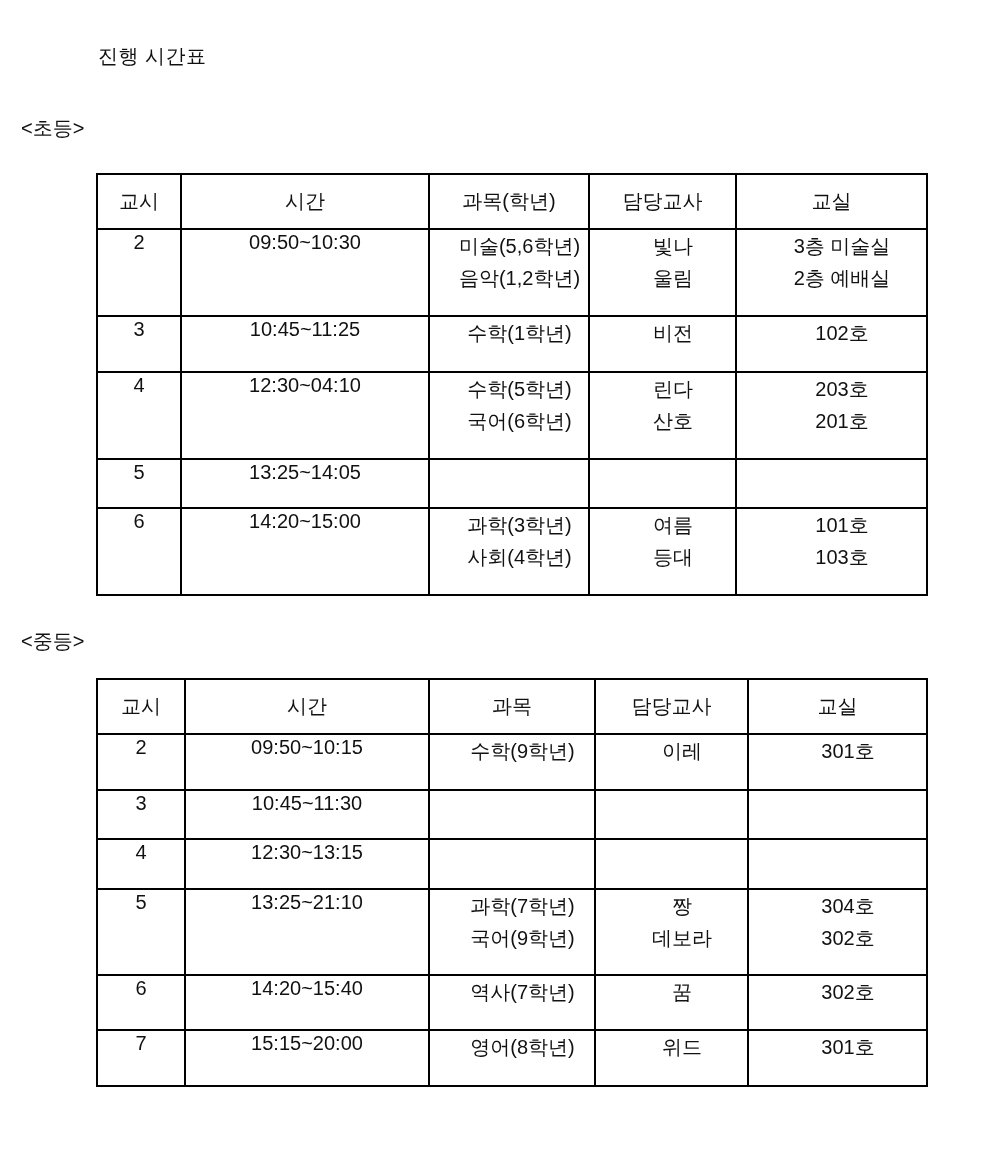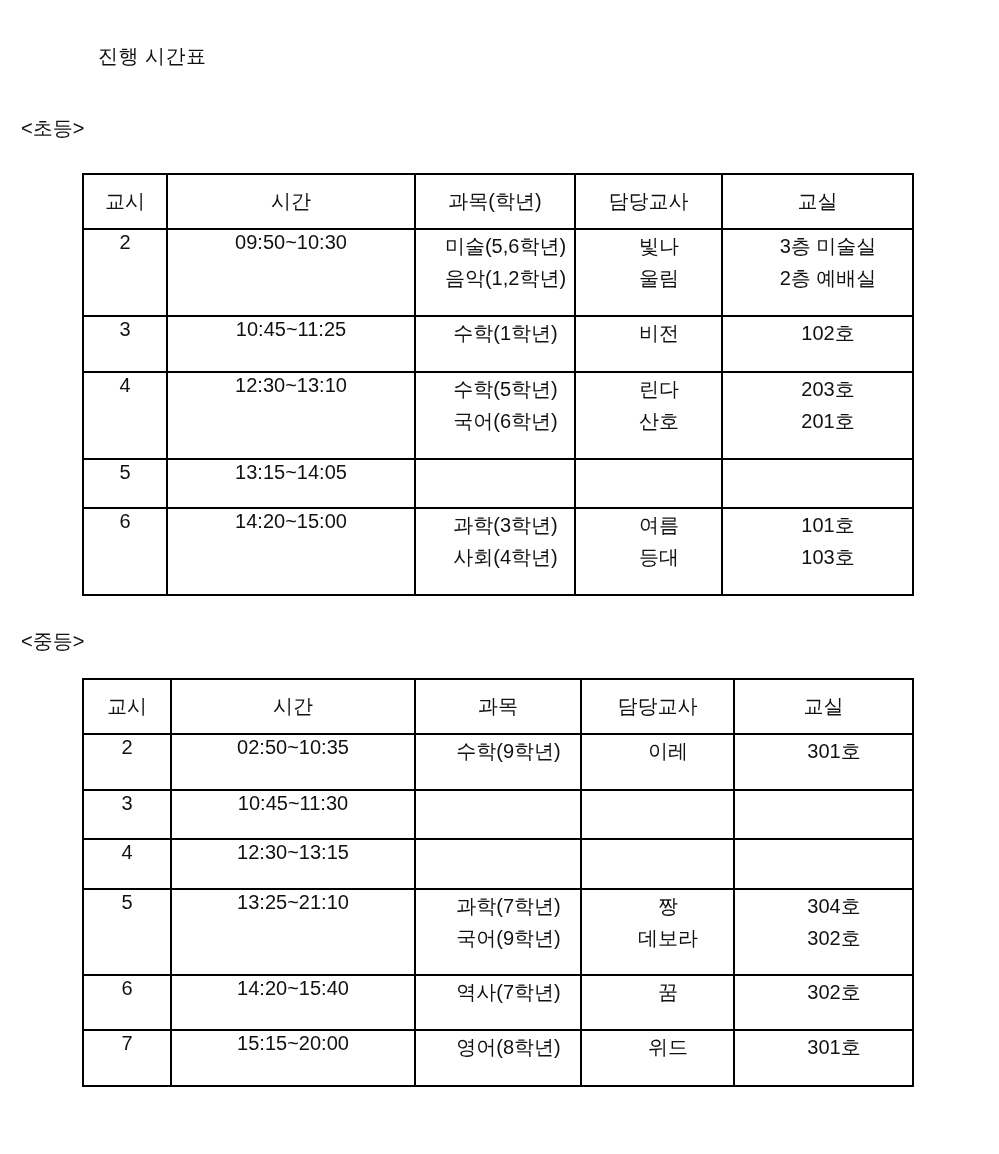--- a/index.html
+++ b/index.html
@@ -28,21 +28,21 @@
       position: absolute;
       left: 21px;
       font-size: 20px;
       line-height: 28px;
     }
     .section-elem { top: 114px; }
     .section-mid { top: 619px; margin-top: 8px; }
 
     table.schedule {
       position: absolute;
-      left: 82px;
+      left: 96px;
       border-collapse: collapse;
       table-layout: fixed;
       font-size: 20px;
     }
     table.schedule td, table.schedule th {
       border: 2px solid #000000;
       padding: 0;
       text-align: center;
       vertical-align: top;
       font-weight: normal;
@@ -121,38 +121,38 @@
       <td class="cell-mid">
         <span class="line">비전</span>
       </td>
       <td class="cell-mid">
         <span class="line">102호</span>
       </td>
     </tr>
 
     <tr style="height:87px">
       <td class="cell-top-num">4</td>
-      <td class="cell-top-num">12:30~13:10</td>
+      <td class="cell-top-num">12:30~04:10</td>
       <td class="cell-top">
         <span class="line">수학(5학년)</span>
         <span class="line">국어(6학년)</span>
       </td>
       <td class="cell-top">
         <span class="line">린다</span>
         <span class="line">산호</span>
       </td>
       <td class="cell-top">
         <span class="line">203호</span>
         <span class="line">201호</span>
       </td>
     </tr>
 
     <tr style="height:49px">
       <td class="cell-top-num">5</td>
-      <td class="cell-top-num">13:15~14:05</td>
+      <td class="cell-top-num">13:25~14:05</td>
       <td class="cell-top"></td>
       <td class="cell-top"></td>
       <td class="cell-top"></td>
     </tr>
 
     <tr style="height:87px">
       <td class="cell-top-num">6</td>
       <td class="cell-top-num">14:20~15:00</td>
       <td class="cell-top">
         <span class="line">과학(3학년)</span>
@@ -186,21 +186,21 @@
       <th>시간</th>
       <th>과목</th>
       <th>담당교사</th>
       <th>교실</th>
     </tr>
   </thead>
   <tbody>
 
     <tr style="height:56px">
       <td class="cell-top-num">2</td>
-      <td class="cell-top-num">02:50~10:35</td>
+      <td class="cell-top-num">09:50~10:15</td>
       <td class="cell-mid">
         <span class="line">수학(9학년)</span>
       </td>
       <td class="cell-mid">
         <span class="line">이레</span>
       </td>
       <td class="cell-mid">
         <span class="line">301호</span>
       </td>
     </tr>

